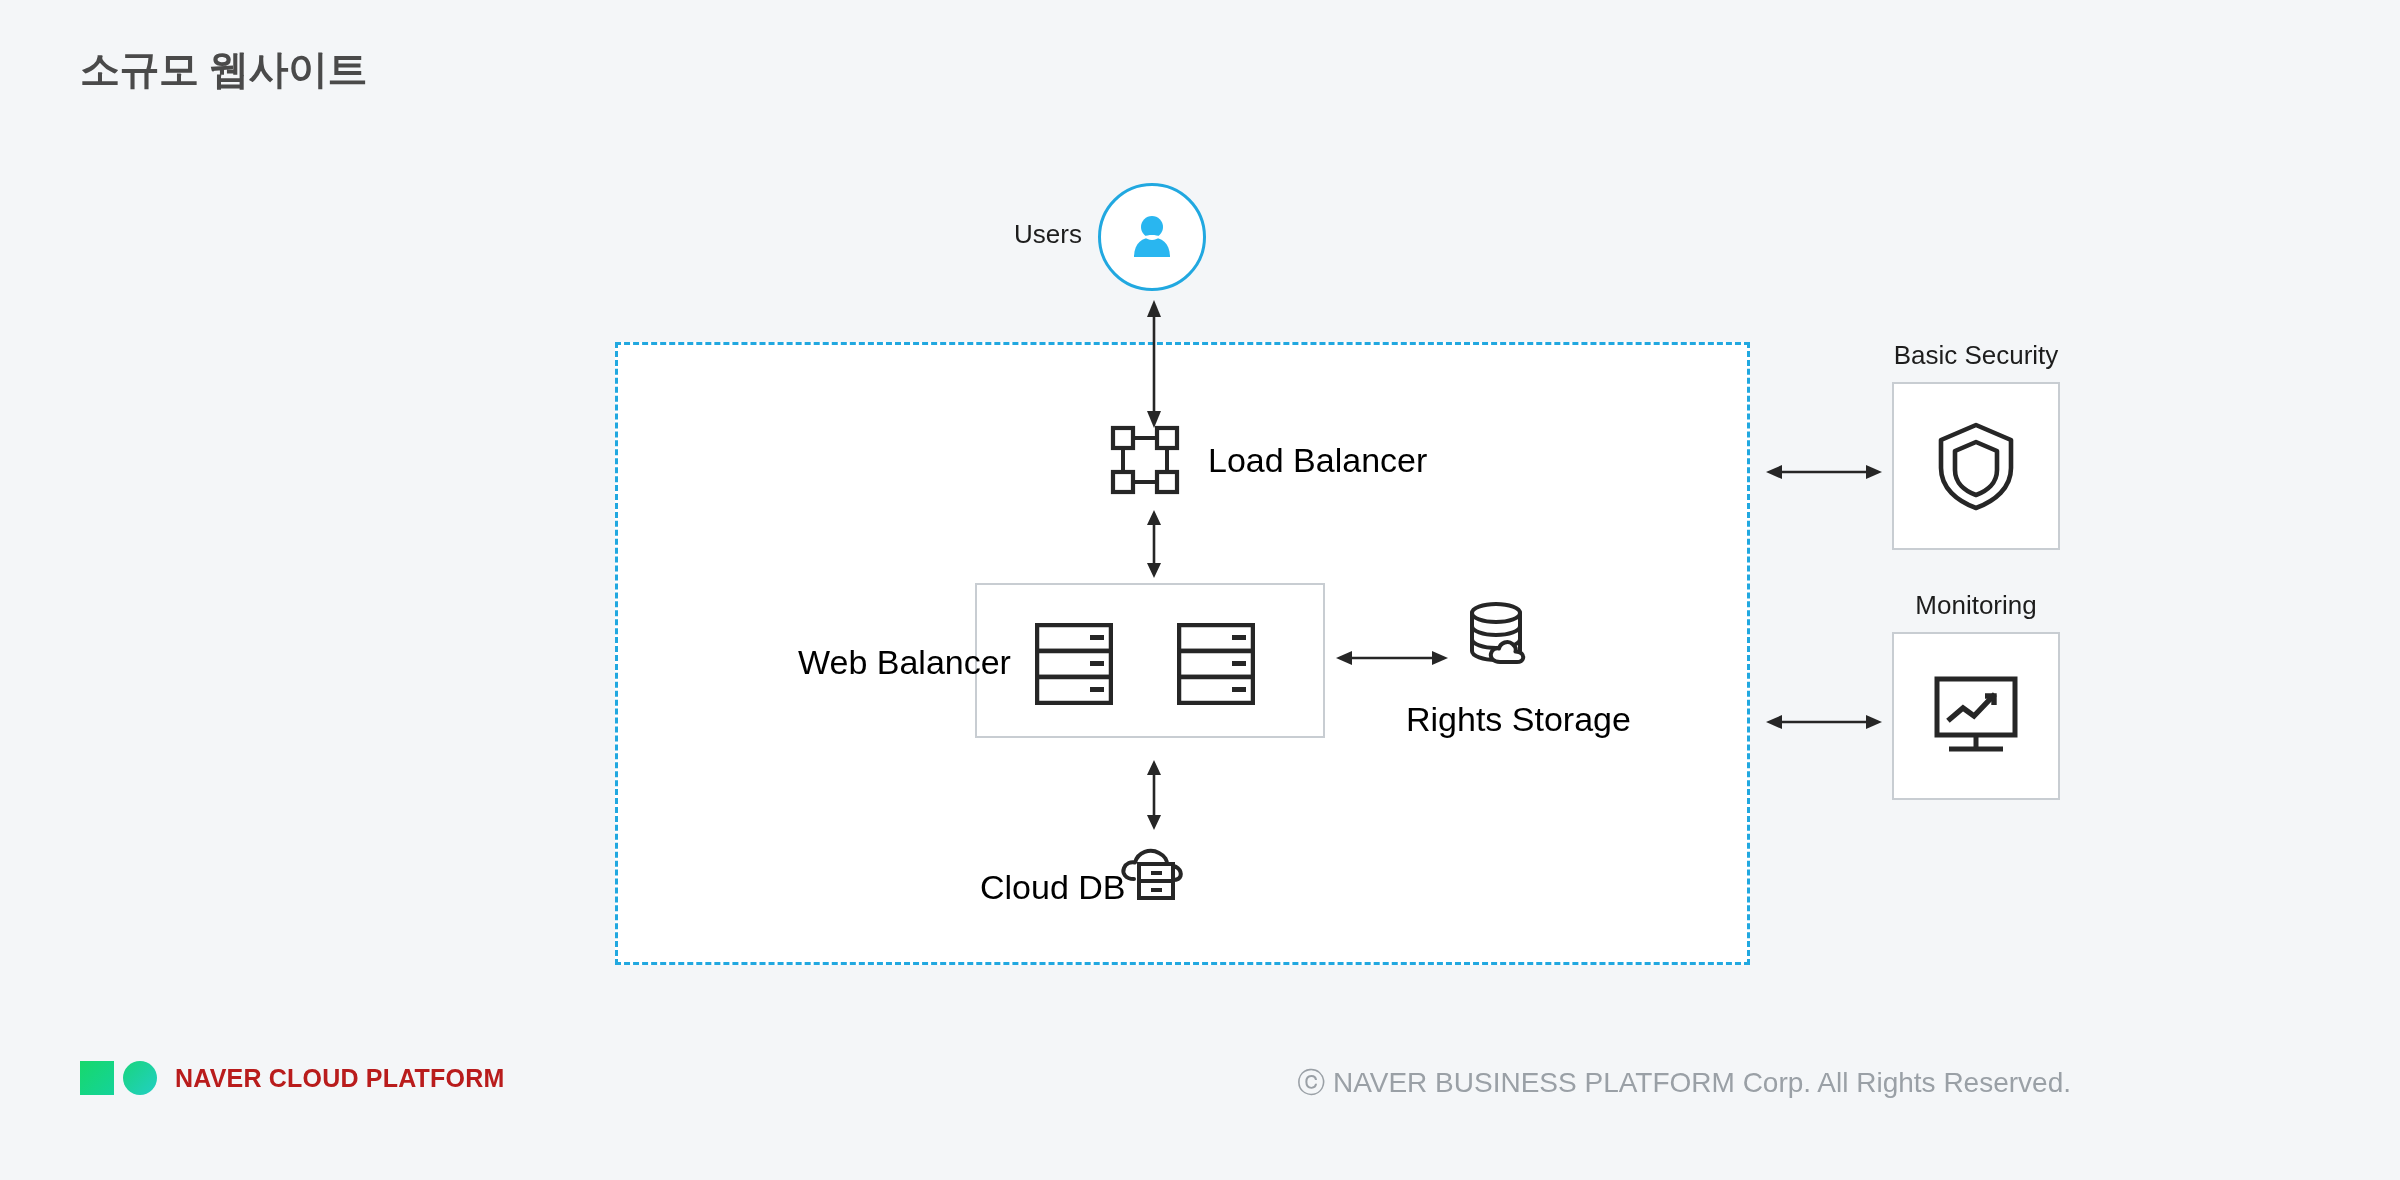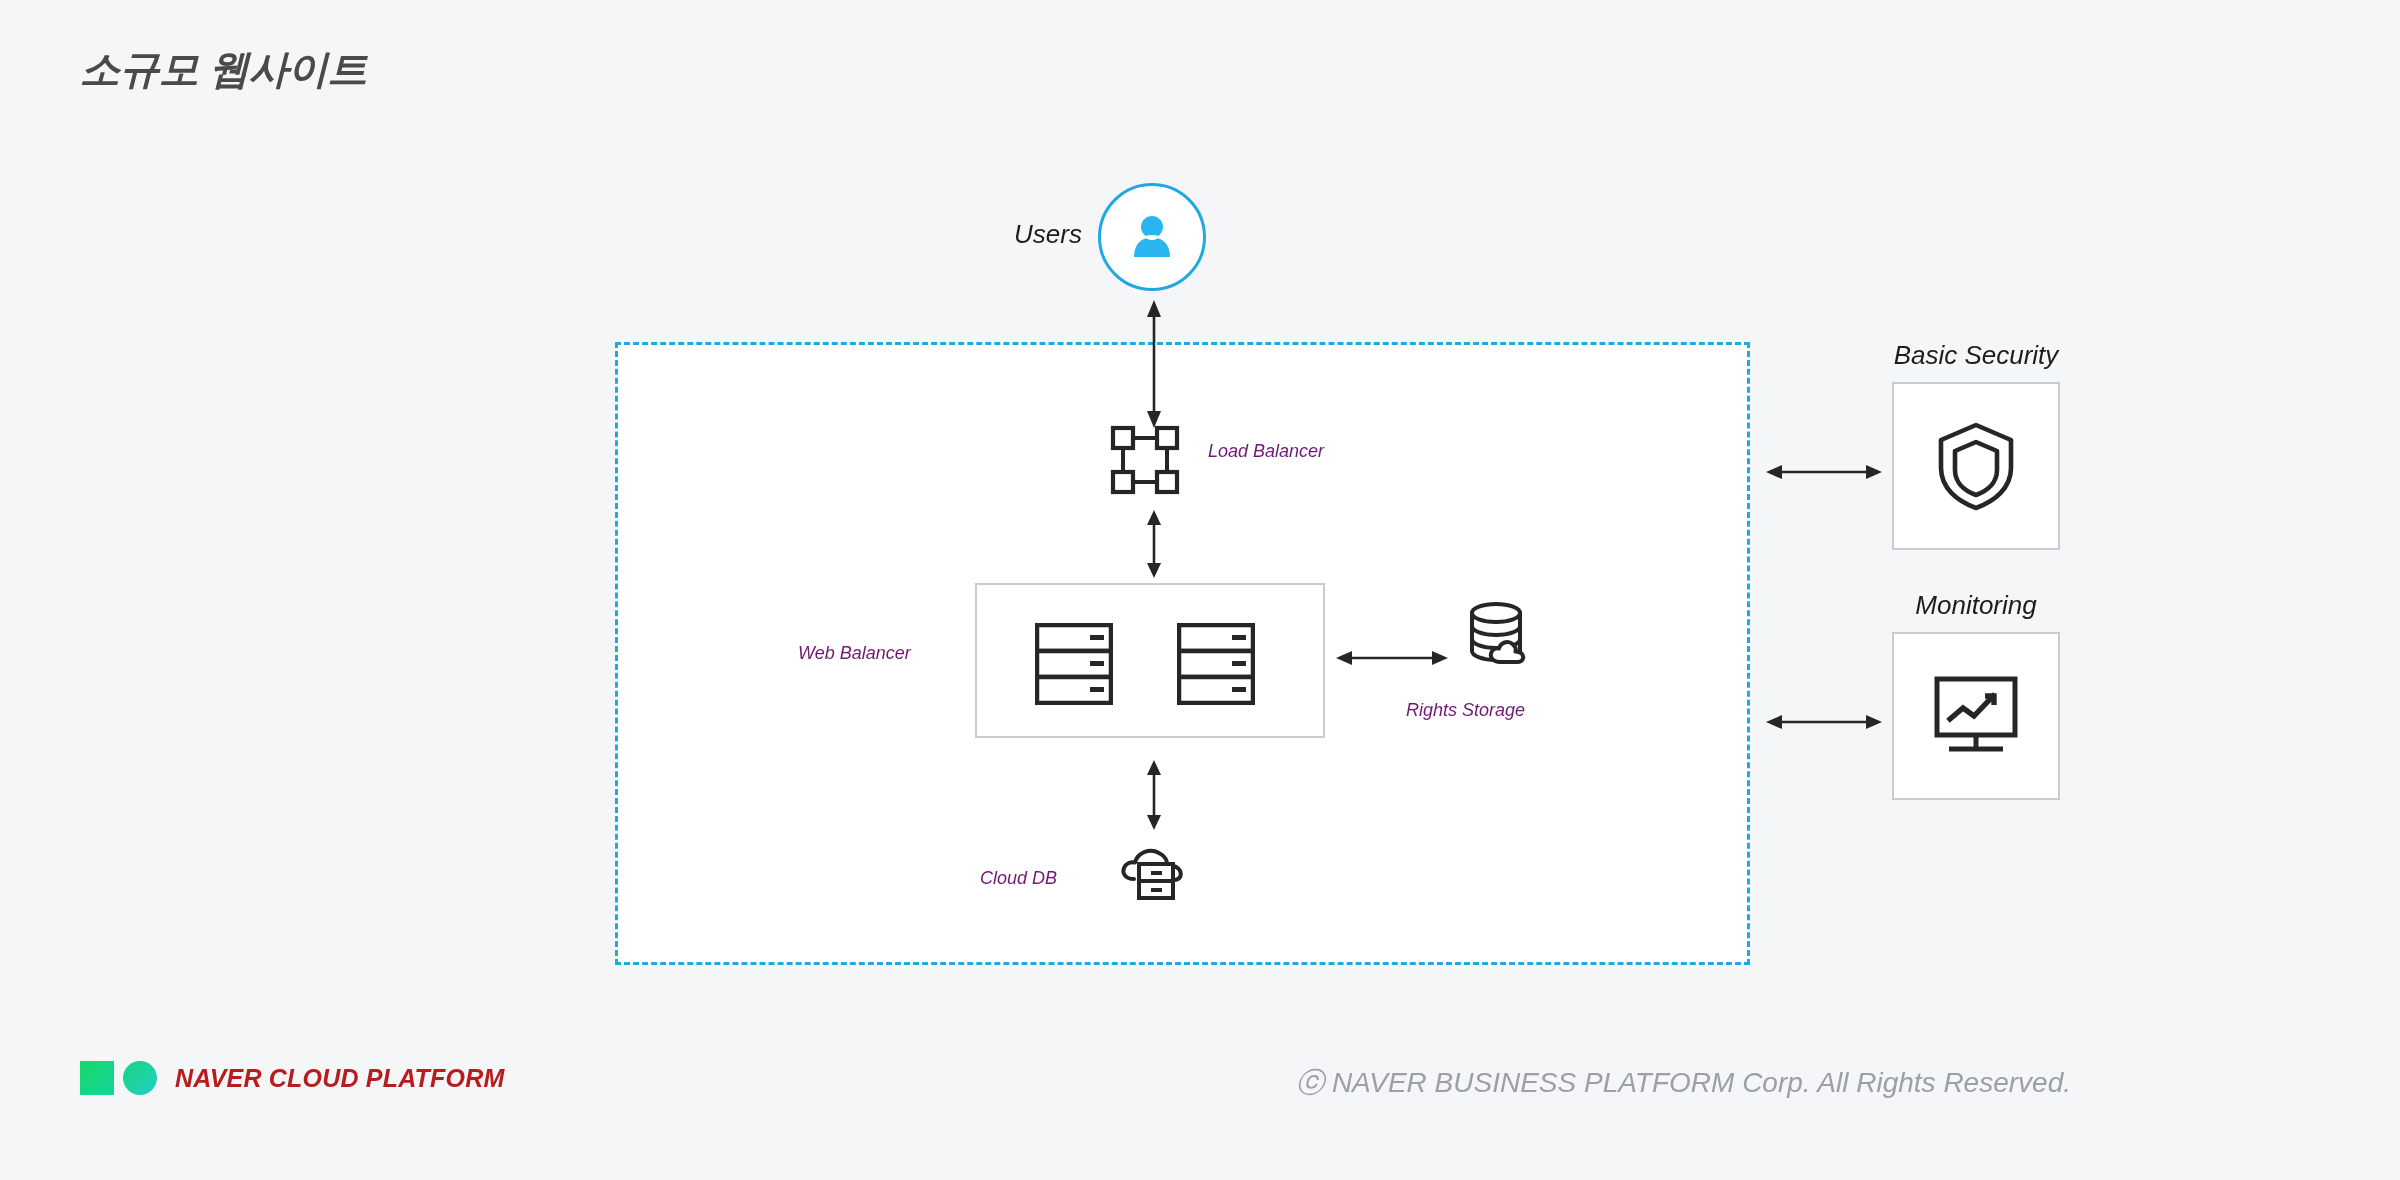--- a/index.html
+++ b/index.html
@@ -8,21 +8,20 @@
     height: 1180px;
     background: #f4f6f8;
     font-family: "Liberation Sans", "DejaVu Sans", sans-serif;
     overflow: hidden;
   }
   #page {
     position: relative;
     width: 2151px;
     height: 1180px;
     background: #f4f6f8;
-    font-style: italic;
   }
 
   
   #page-title {
     position: absolute;
     left: 80px;
     top: 42px;
     font-size: 40px;
     font-weight: 700;
     color: #4a4a4a;
@@ -63,22 +62,22 @@
     position: absolute;
     right: 124px;
     top: 36px;
     font-size: 26px;
     color: #1d1d1d;
     white-space: nowrap;
   }
 
   
   .node-label {
-    font-size: 18px;
-    color: #701a75;
+    font-size: 34px;
+    color: #000000;
     white-space: nowrap;
     position: absolute;
   }
 
   
   #lb-node {
     position: absolute;
     left: 1110px;
     top: 425px;
     width: 70px;

